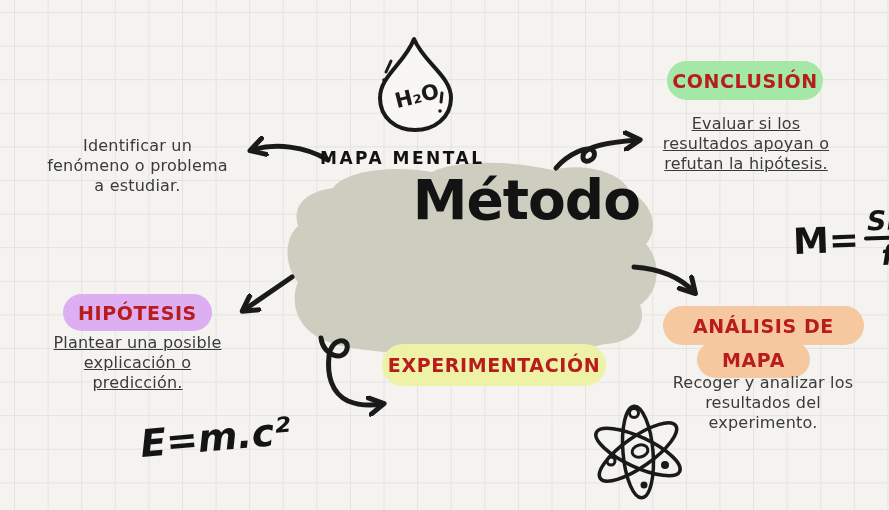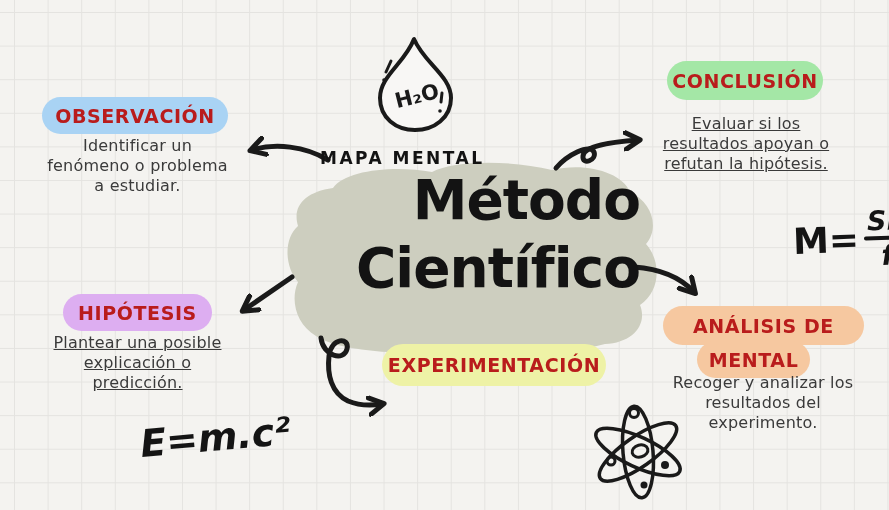--- a/index.html
+++ b/index.html
@@ -133,28 +133,24 @@
       <circle cx="634" cy="413" r="4.5" stroke-width="3"></circle>
       <circle cx="611" cy="461" r="4" stroke-width="3"></circle>
       <circle cx="665" cy="465" r="4" fill="#1a1a1a" stroke="none"></circle>
       <circle cx="644" cy="485" r="3.5" fill="#1a1a1a" stroke="none"></circle>
     </g>
   </svg>
 
   <div class="layer kicker">MAPA MENTAL</div>
   <div class="layer title">
     <span>Método</span>
-    <span>Científico</span>
   </div>
 
   <div class="layer drop-label">H₂O</div>
 
-  <div class="layer pill pill-obs" style="background-color: rgb(169, 211, 244);">
-    <span>OBSERVACIÓN</span>
-  </div>
   <div class="layer desc desc-obs">Identificar un
 fenómeno o problema
 a estudiar.</div>
 
   <div class="layer pill pill-con" style="background-color: rgb(164, 231, 166);">
     <span>CONCLUSIÓN</span>
   </div>
   <div class="layer desc desc-con">Evaluar si los
 resultados apoyan o
 refutan la hipótesis.</div>
@@ -167,21 +163,21 @@
 predicción.</div>
 
   <div class="layer pill pill-exp" style="background-color: rgb(238, 242, 166);">
     <span>EXPERIMENTACIÓN</span>
   </div>
 
   <div class="layer pill pill-ana1" style="background-color: rgb(246, 200, 160);">
     <span>ANÁLISIS DE</span>
   </div>
   <div class="layer pill pill-ana2" style="background-color: rgb(246, 200, 160);">
-    <span>MENTAL</span>
+    <span>MAPA</span>
   </div>
   <div class="layer desc desc-ana">Recoger y analizar los
 resultados del
 experimento.</div>
 
   <div class="layer formula-energy">E=m.c²</div>
 
   <div class="layer formula-m">
     <span class="prefix">M=</span>
     <span class="frac">

